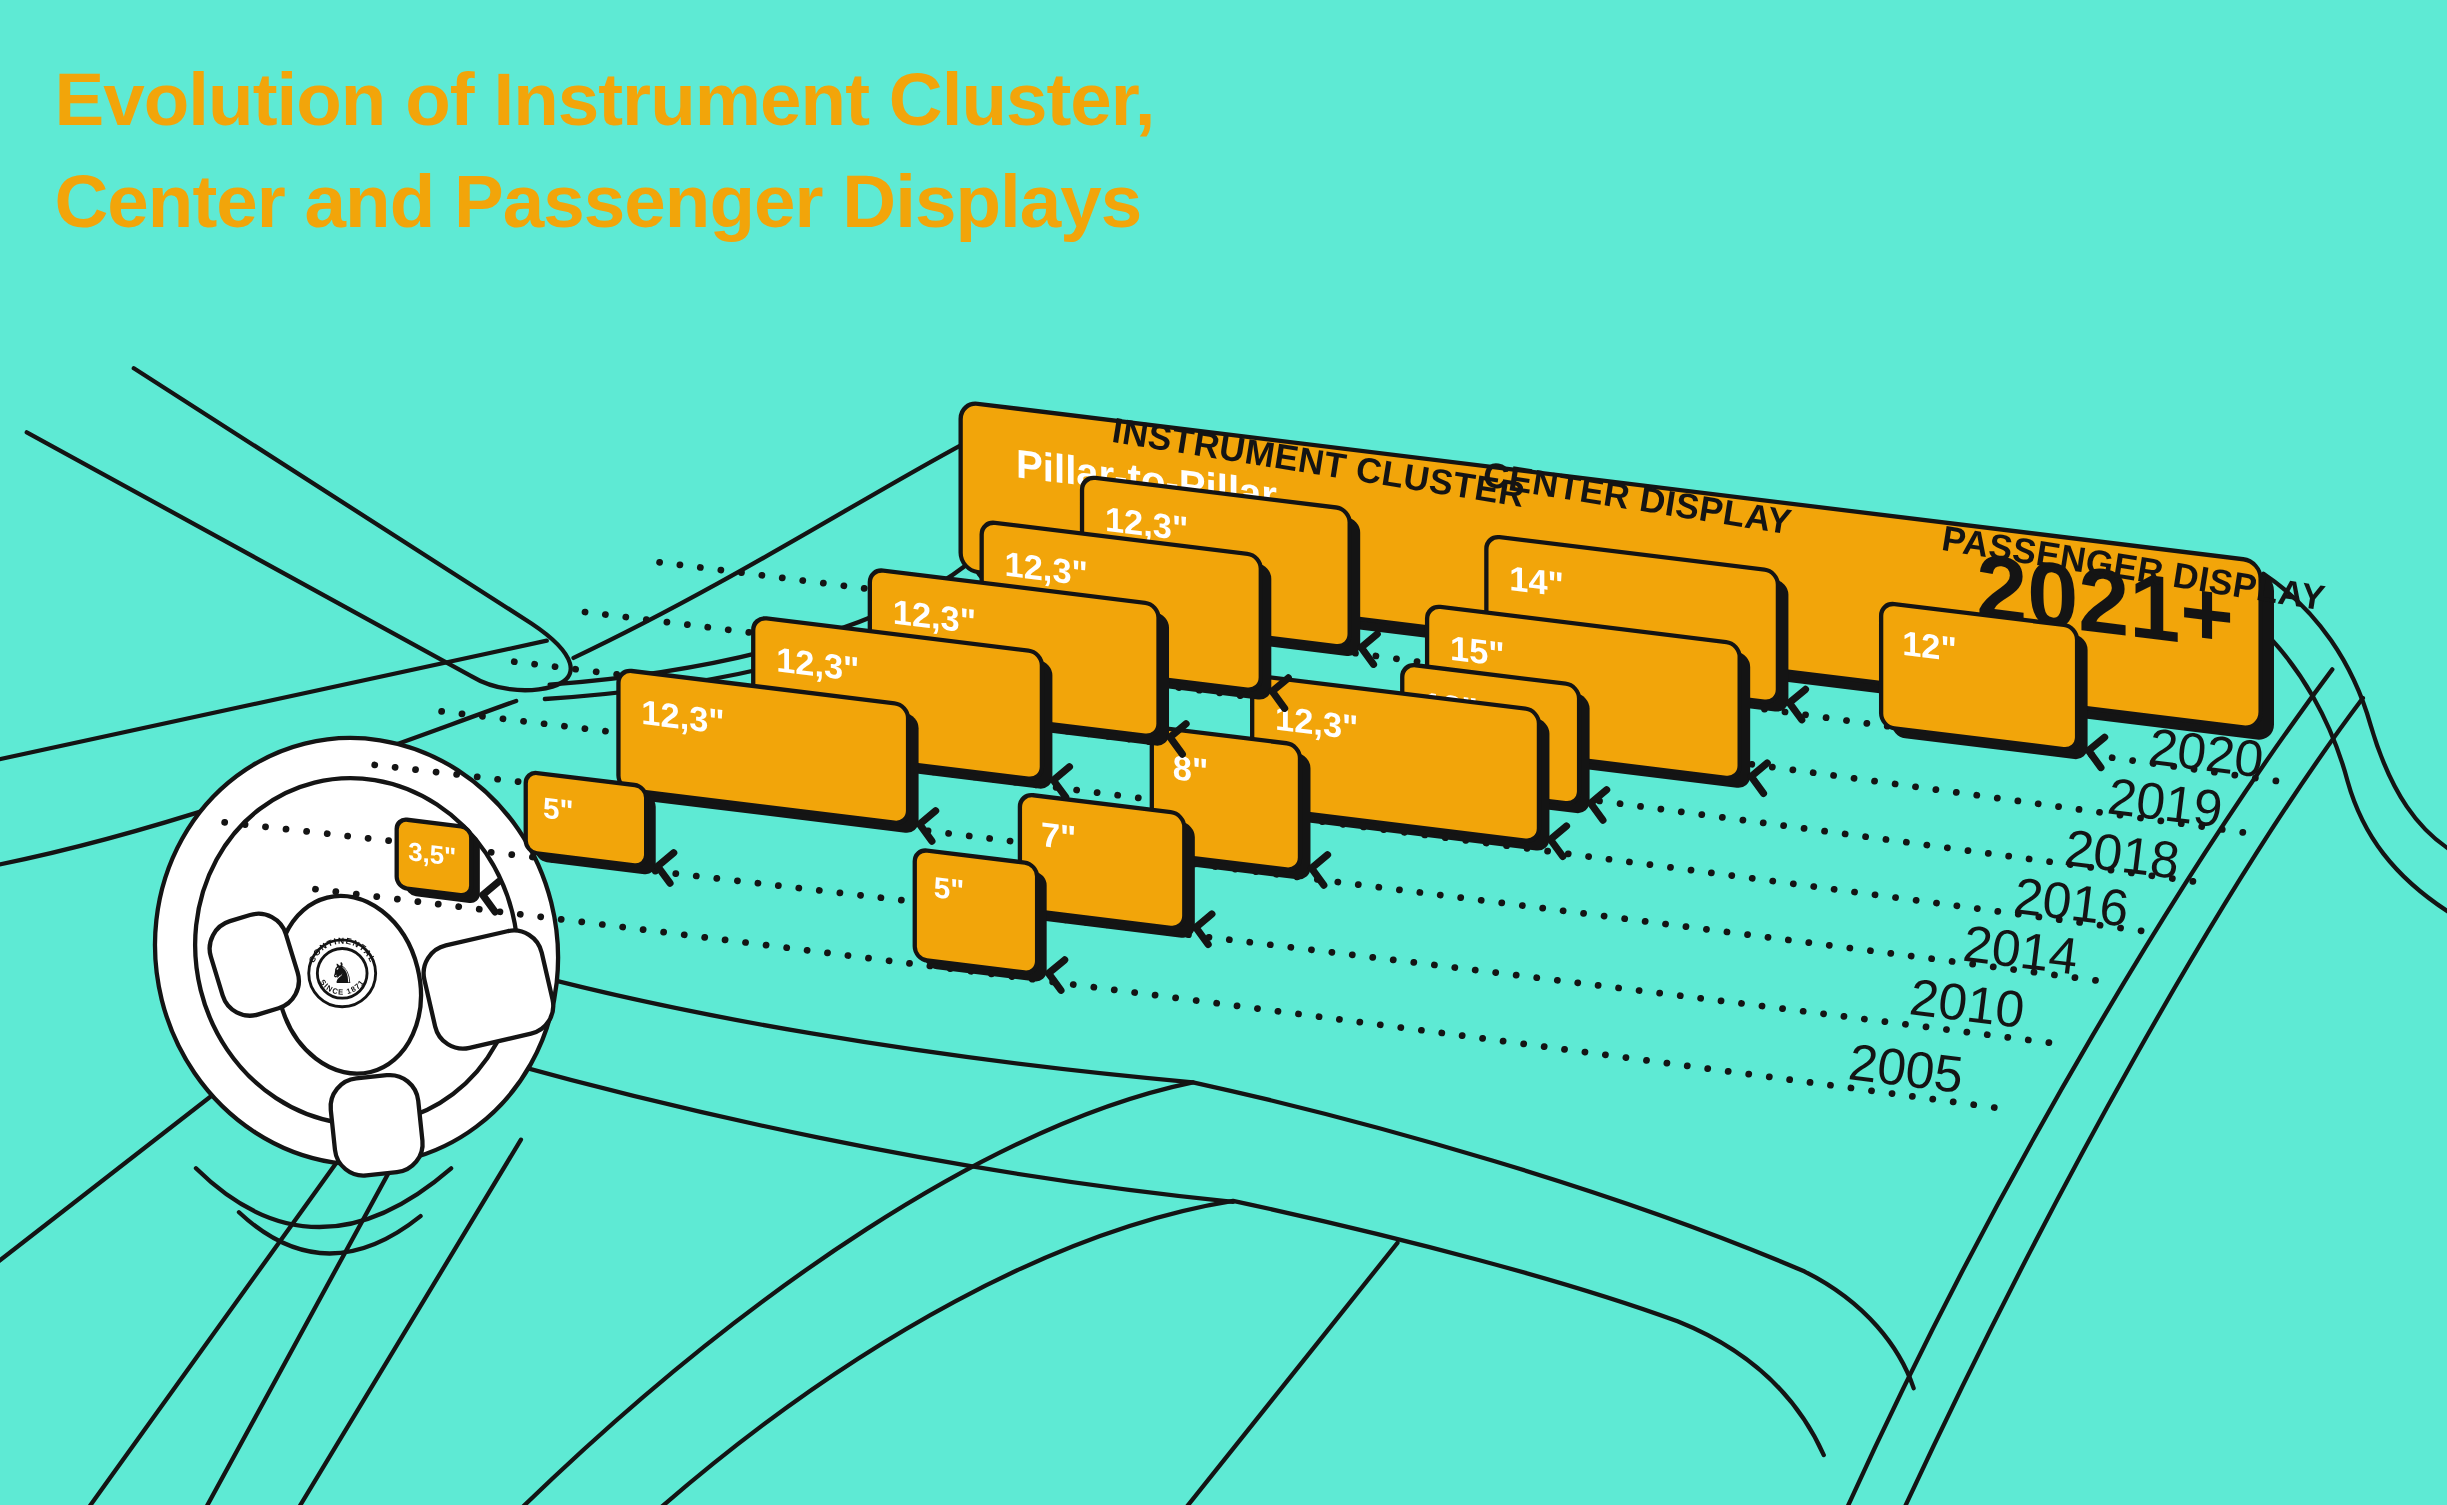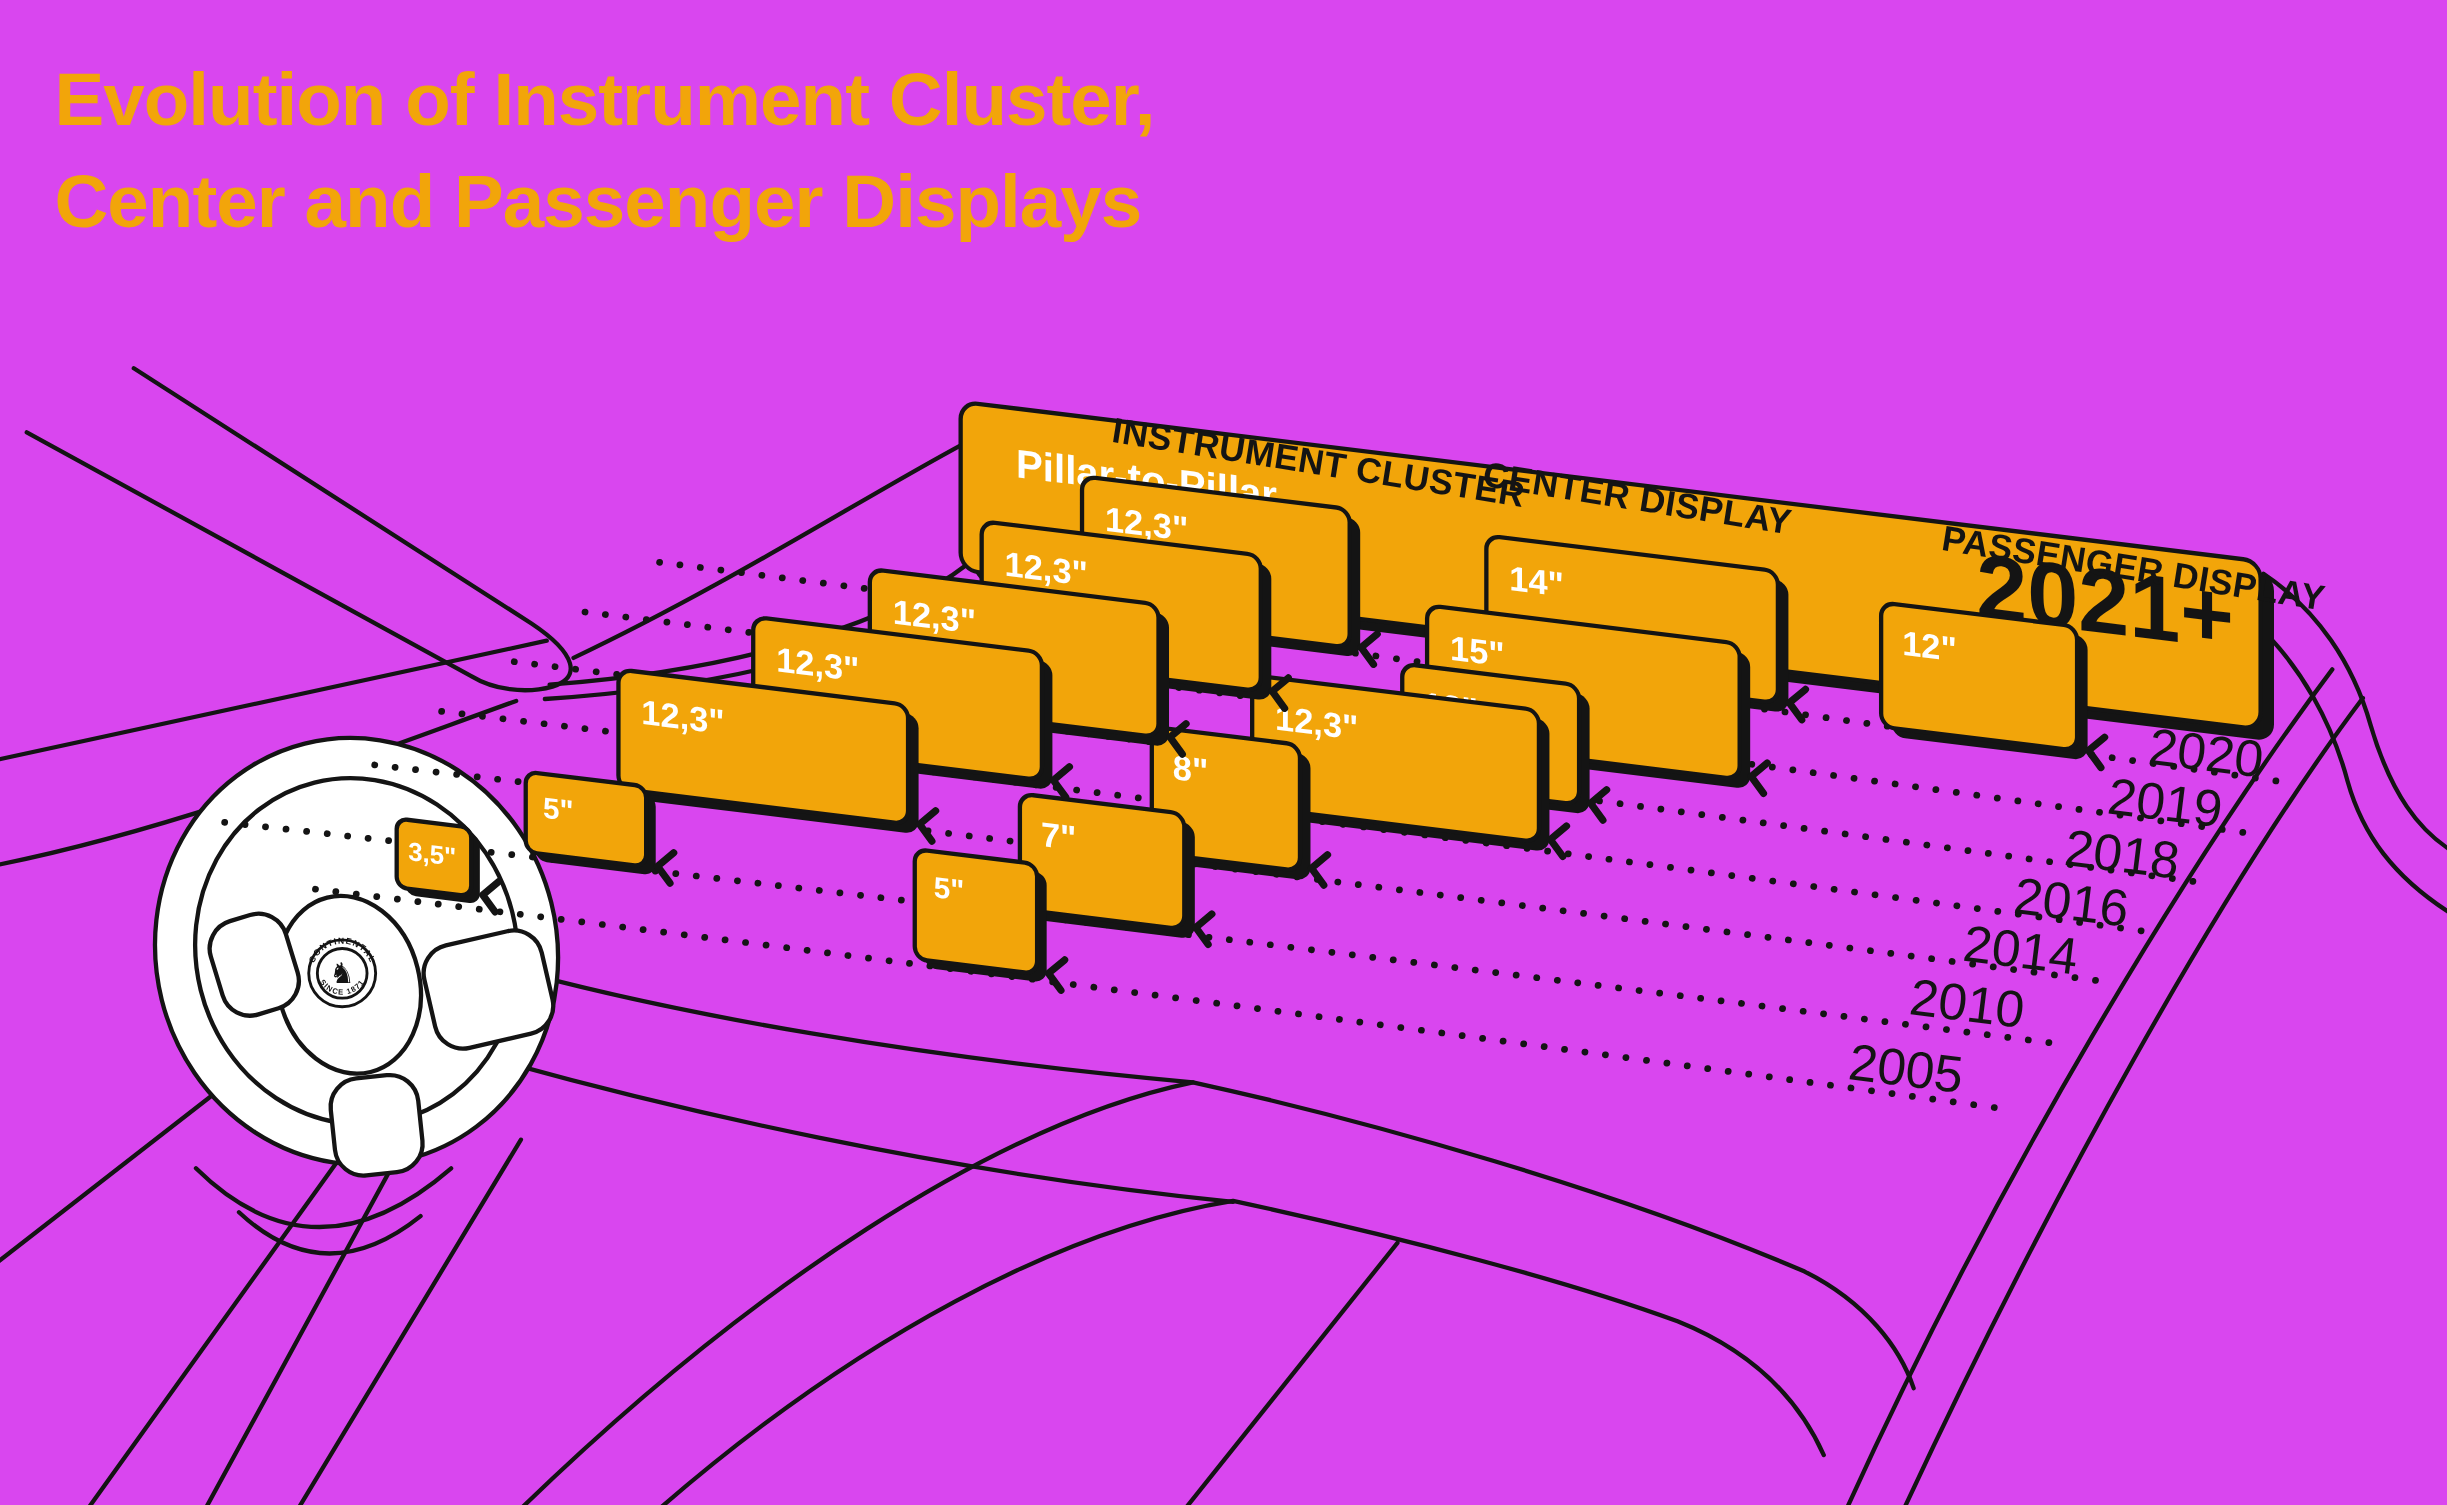--- a/index.html
+++ b/index.html
@@ -1,16 +1,16 @@
 <!DOCTYPE html>
 <html><head>
 <meta charset="utf-8">
 <style>
   html,body{margin:0;padding:0;background:#ffffff;}
-  .stage{position:relative;width:2447px;height:1506px;background:#d946ef;overflow:hidden;}
+  .stage{position:relative;width:2447px;height:1506px;background:#5eead4;overflow:hidden;}
   svg{display:block;width:2447px;height:1506px;font-family:"Liberation Sans",sans-serif;}
 
   .art{fill:none;stroke:#141414;stroke-width:4.5;stroke-linecap:round;stroke-linejoin:round;}
   .art-thin{fill:none;stroke:#141414;stroke-width:3;}
   .fill-white{fill:#ffffff;}
 
   .dots{fill:none;stroke:#141414;stroke-width:7;stroke-linecap:round;stroke-dasharray:0.1 21.5;}
   .arr{fill:none;stroke:#141414;stroke-width:7.5;stroke-linecap:round;stroke-linejoin:round;}
 
   .depth{fill:#141414;}

